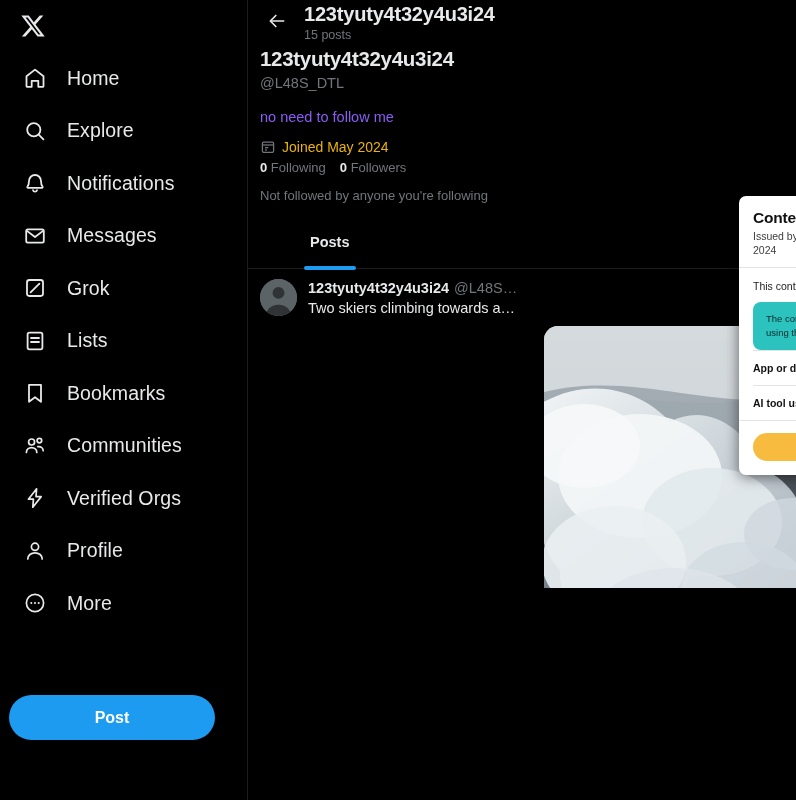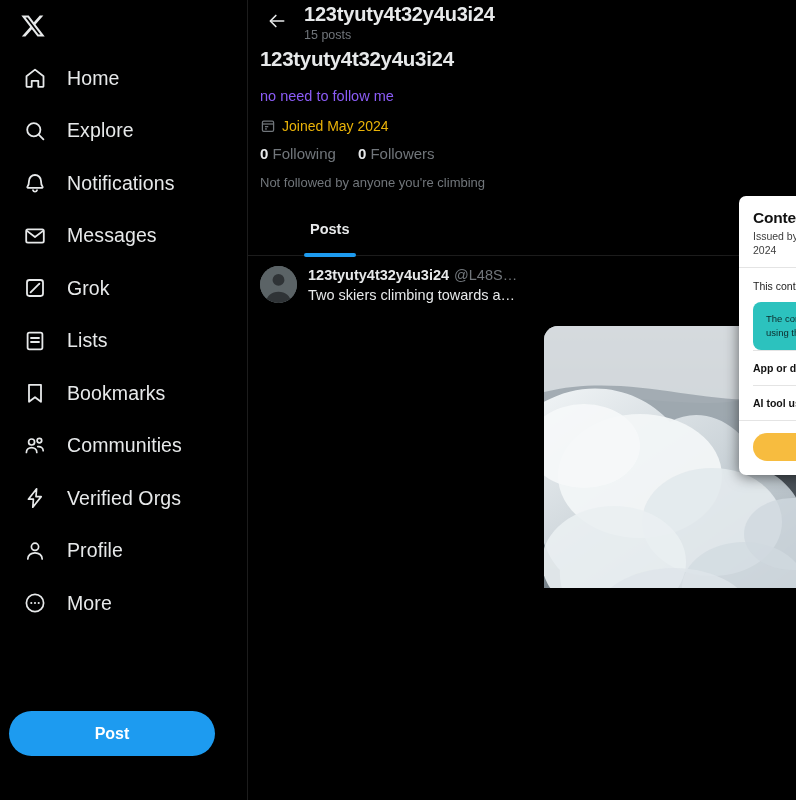--- a/index.html
+++ b/index.html
@@ -45,21 +45,21 @@
     left: 9px; top: 695px;
     width: 206px; height: 45px;
     background: #1d9bf0;
     border-radius: 9999px;
     border: none;
     color: #fff;
     font-size: 16px;
     font-weight: 700;
     font-family: "Liberation Sans", sans-serif;
     cursor: pointer;
-    display: flex; align-items: center; justify-content: center; margin-top: 16px;
+    display: flex; align-items: center; justify-content: center;
   }
 
   .v-divider {
     position: absolute; left: 247px; top: 0;
     width: 1px; height: 800px;
     background: #1c1c1c;
   }
 
   
   .main {
@@ -93,21 +93,21 @@
     font-family: "Liberation Sans", sans-serif;
     cursor: pointer;
   }
 
   .prof-body { padding: 0 12px; }
   .prof-display-name { font-size: 20.5px; font-weight: 800; color: #e7e9ea; line-height: 26px; margin-top: 0px; letter-spacing: -.3px; }
   .prof-handle { font-size: 14.5px; color: #71767b; line-height: 20px; margin-top: 1px; }
   .prof-bio { font-size: 14.5px; color: #8b5cf6; line-height: 20px; margin-top: 14px; }
   .prof-joined { display: flex; align-items: center; margin-top: 11px; color: #eab308; font-size: 14px; }
   .prof-joined .cal-icon { width: 17px; height: 17px; flex: 0 0 17px; margin-right: 5px; display: flex; align-items: center; }
-  .prof-stats { display: flex; gap: 22px; margin-top: 11px; font-size: 15px; color: #71767b; }
+  .prof-stats { display: flex; gap: 14px; margin-top: 5px; font-size: 13px; color: #71767b; }
   .prof-stats b { color: #e7e9ea; font-weight: 700; }
   .stat { cursor: pointer; }
   .prof-notfollowed { font-size: 13px; color: #71767b; margin-top: 12px; line-height: 18px; }
 
   .tabs { margin-top: 24px; display: flex; height: 40px; border-bottom: 1px solid #1c1c1c; }
   .tab {
     position: relative;
     height: 40px;
     display: flex; align-items: flex-start; justify-content: center;
     padding: 5px 16px 0 16px;
@@ -337,40 +337,41 @@
         </svg>
       </span>
       <div class="header-titles">
         <div class="header-name">123tyuty4t32y4u3i24</div>
         <div class="header-posts">15 posts</div>
       </div>
     </div>
 
     <div class="prof-body">
       <div class="prof-display-name">123tyuty4t32y4u3i24</div>
+      <div class="prof-handle">@L48S_DTL</div>
       <div class="prof-bio">no need to follow me</div>
 
       <div class="prof-joined">
         <span class="cal-icon">
           <svg width="16" height="16" viewBox="0 0 24 24" fill="none" stroke="#71767b" stroke-width="1.9" stroke-linejoin="round">
             <rect x="3.6" y="4.6" width="16.8" height="15.4" rx="2"></rect>
             <line x1="3.6" y1="9" x2="20.4" y2="9"></line>
             <line x1="7.4" y1="13" x2="12.4" y2="13"></line>
             <line x1="7.4" y1="16.4" x2="10.4" y2="16.4"></line>
           </svg>
         </span>
         <span>Joined May 2024</span>
       </div>
 
       <div class="prof-stats">
         <span class="stat"><b>0</b> <span>Following</span></span>
         <span class="stat"><b>0</b> <span>Followers</span></span>
       </div>
 
-      <div class="prof-notfollowed">Not followed by anyone you're climbing</div>
+      <div class="prof-notfollowed">Not followed by anyone you're following</div>
     </div>
 
     <div class="tabs">
       <div class="tab">
         <span class="tab-label">Posts</span>
         <span class="tab-underline"></span>
       </div>
     </div>
 
     <article class="post">

